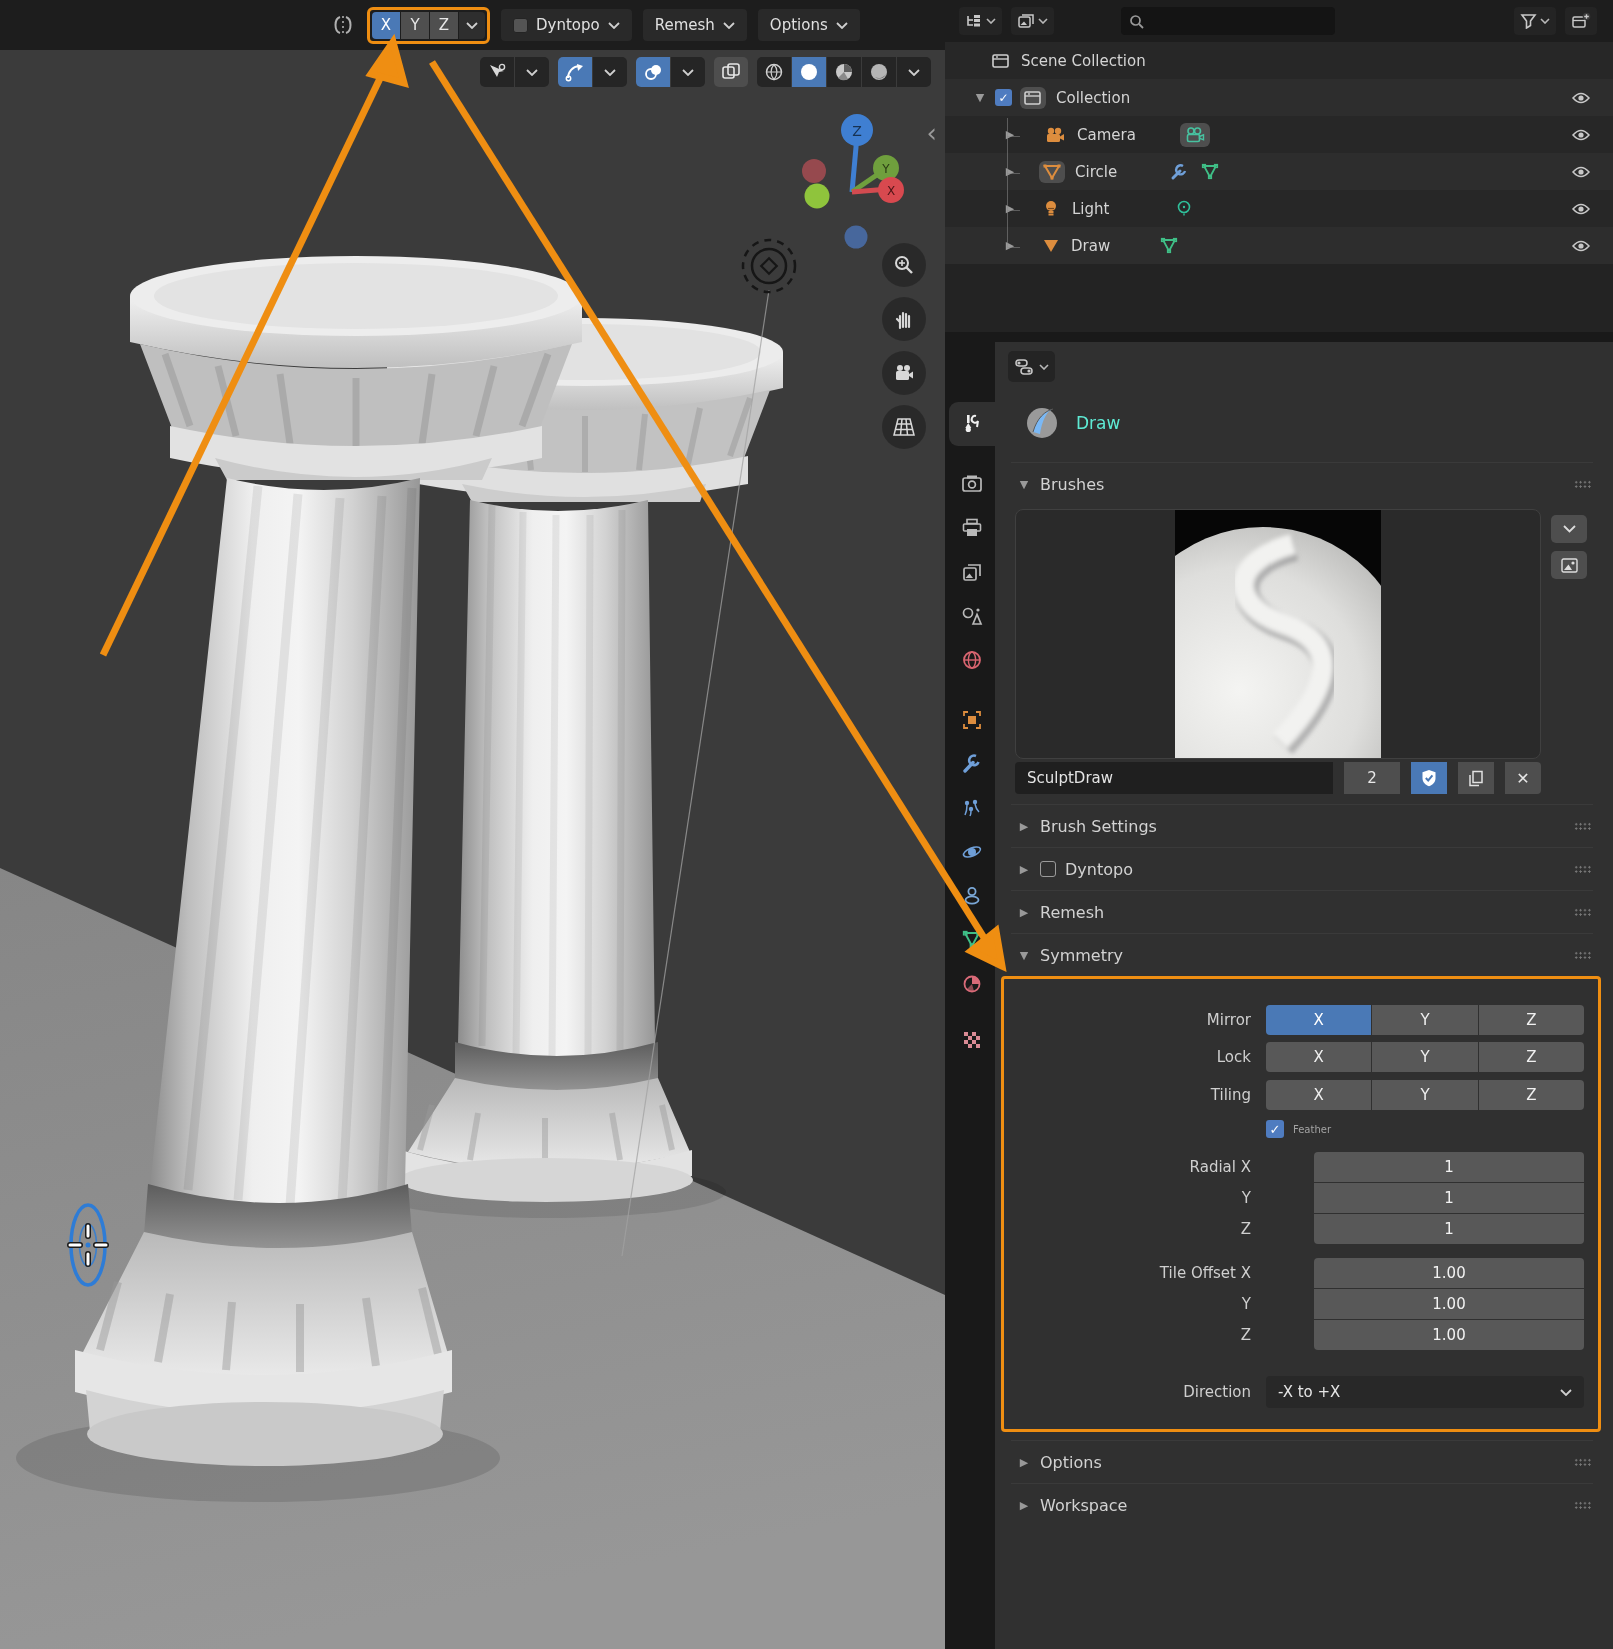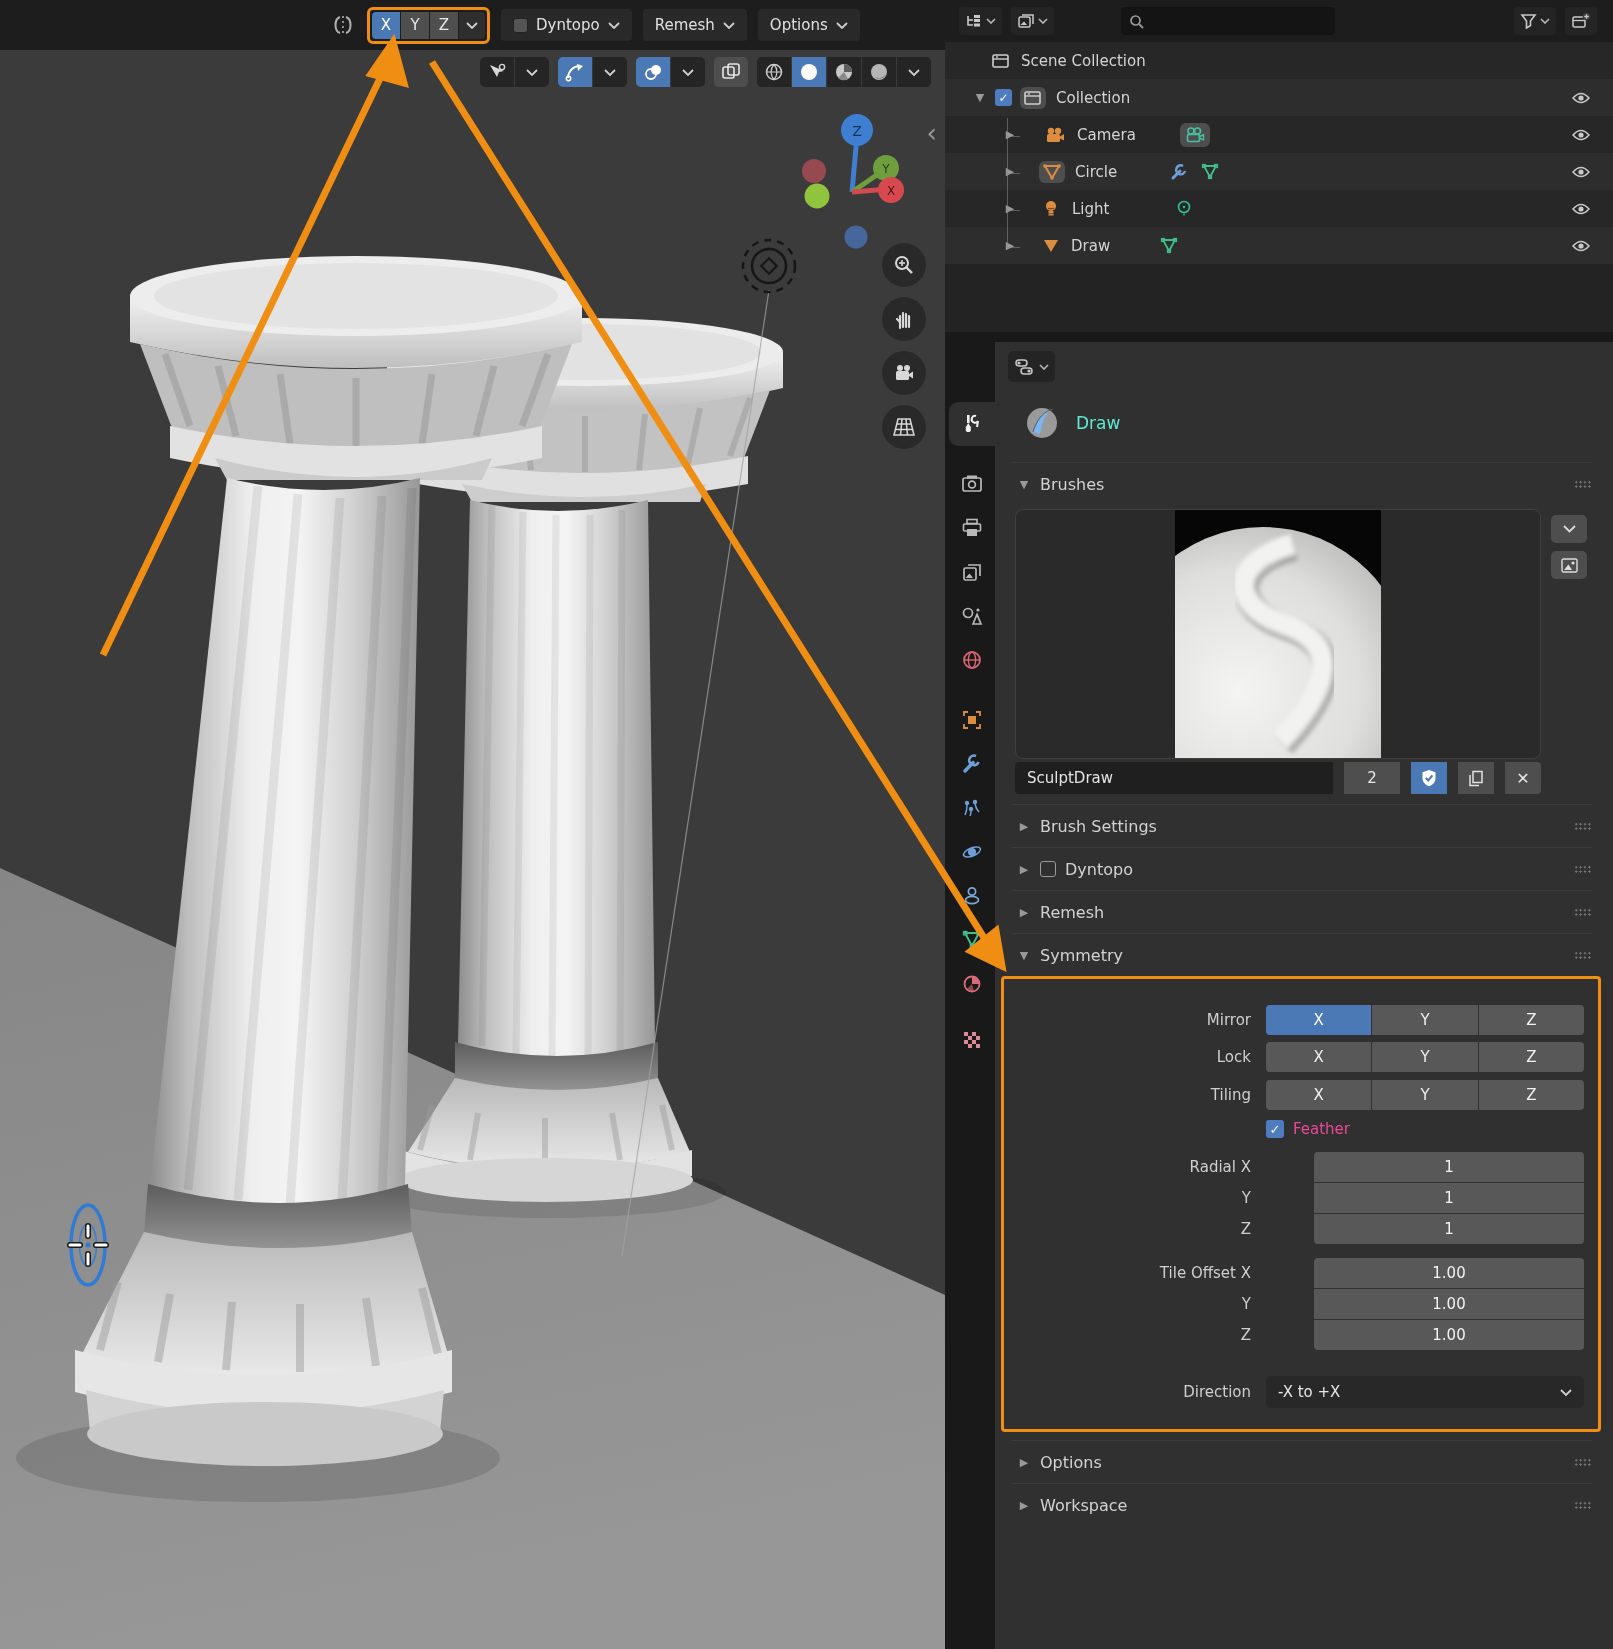--- a/index.html
+++ b/index.html
@@ -861,21 +861,21 @@
             <div class="tri">
               <div class="tbtn">X</div>
               <div class="tbtn">Y</div>
               <div class="tbtn">Z</div>
             </div>
           </div>
           <div class="srow" style="margin-top:10px; margin-bottom:14px">
             <span class="slabel"></span>
             <div style="display:flex; align-items:center; gap:9px">
               <span class="feather-check">✓</span>
-              <span style="font-size:15px; color:#ec4899">Feather</span>
+              <span style="font-size:10px; color:#a3a3a3">Feather</span>
             </div>
           </div>
           <div class="vgroup">
             <div class="srow">
               <span class="slabel">Radial X</span>
               <div class="vfield">1</div>
             </div>
             <div class="srow">
               <span class="slabel">Y</span>
               <div class="vfield">1</div>

